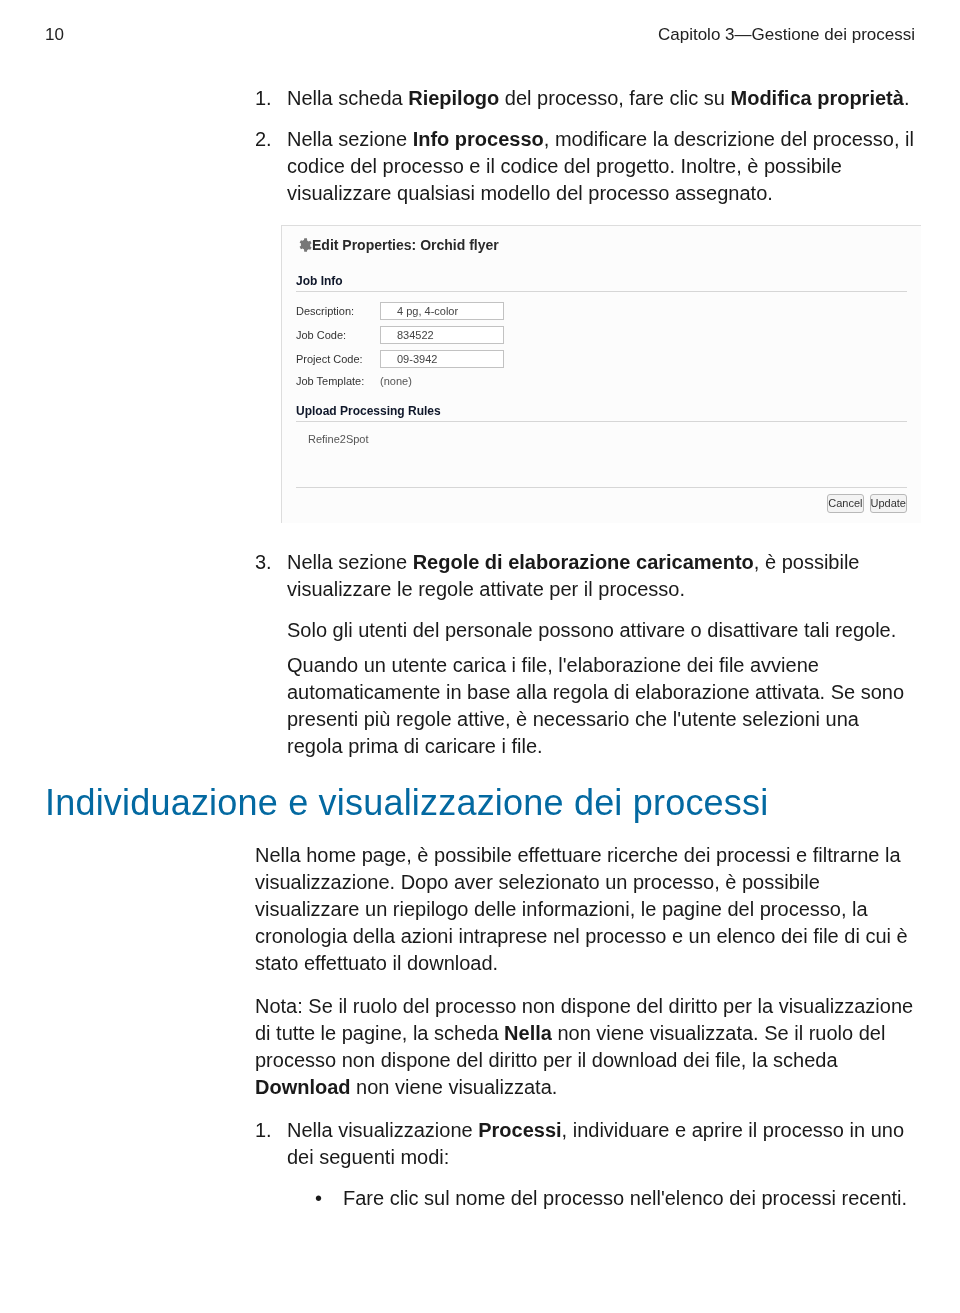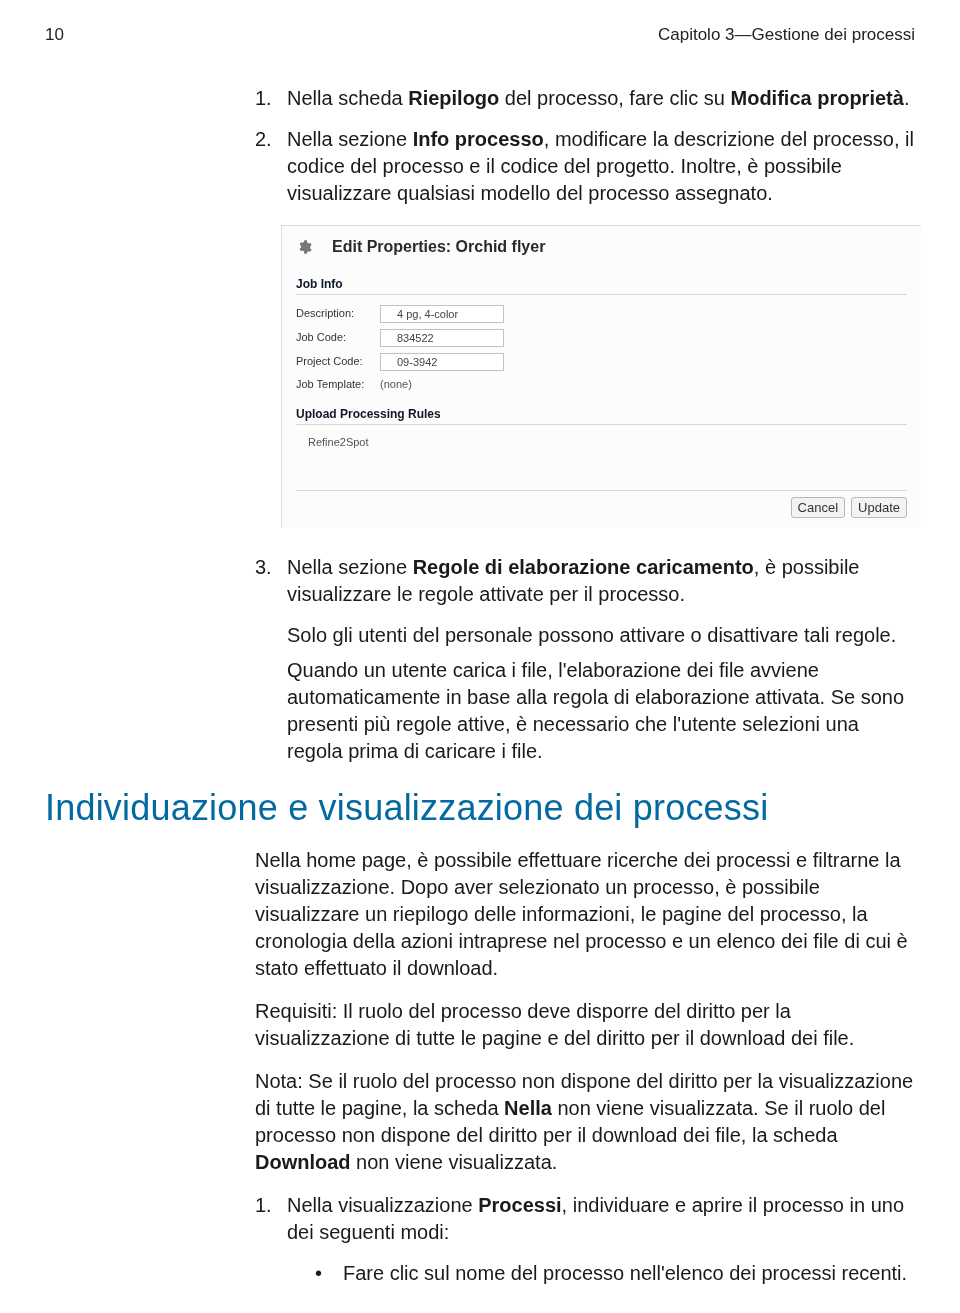--- a/index.html
+++ b/index.html
@@ -56,22 +56,22 @@
     width: 640px;
     padding: 10px 14px 10px 14px;
     box-sizing: border-box;
     font-family: Arial, sans-serif;
     color: #333;
     position: relative;
   }
   .ss-title-row {
     display: flex;
     align-items: center;
-    gap: 20px;
-    font-size: 16px;
+    gap: 0;
+    font-size: 14px;
     font-weight: 700;
     color: #2a2a2a;
     margin-bottom: 18px;
   }
   .ss-title-row .cog {
     width: 16px; height: 16px;
   }
   .ss-section-label {
     font-size: 12px;
     font-weight: 700;
@@ -113,22 +113,22 @@
     margin-bottom: 40px;
   }
   .ss-bottom-bar {
     border-top: 1px solid #d6d6d6;
     padding-top: 6px;
     display: flex;
     justify-content: flex-end;
     gap: 6px;
   }
   .ss-btn {
-    font-size: 13px;
-    padding: 1px 6px;
+    font-size: 11px;
+    padding: 1px 0;
     background: #f3f3f3;
     border: 1px solid #b8b8b8;
     border-radius: 3px;
     color: #333;
   }
   .sub-para {
     font-size: 20px;
     line-height: 1.35;
     margin: 8px 0 8px 32px;
   }
@@ -237,23 +237,20 @@
     </ol>
     <div class="sub-para">Solo gli utenti del personale possono attivare o disattivare tali regole.</div>
     <div class="sub-para">Quando un utente carica i file, l'elaborazione dei file avviene automaticamente in base alla regola di elaborazione attivata. Se sono presenti più regole attive, è necessario che l'utente selezioni una regola prima di caricare i file.</div>
   </div>
 
   <h1 class="section-heading">Individuazione e visualizzazione dei processi</h1>
 
   <div class="indent-block">
     <p>Nella home page, è possibile effettuare ricerche dei processi e filtrarne la visualizzazione. Dopo aver selezionato un processo, è possibile visualizzare un riepilogo delle informazioni, le pagine del processo, la cronologia della azioni intraprese nel processo e un elenco dei file di cui è stato effettuato il download.</p>
 
-    <p>
-      <span class="req-label">Requisiti</span><span>: Il ruolo del processo deve disporre del diritto per la visualizzazione di tutte le pagine e del diritto per il download dei file.</span>
-    </p>
 
     <p class="note">
       <span>Nota:</span><span> Se il ruolo del processo non dispone del diritto per la visualizzazione di tutte le pagine, la scheda </span><span class="bold">Nella</span><span> non viene visualizzata. Se il ruolo del processo non dispone del diritto per il download dei file, la scheda </span><span class="bold">Download</span><span> non viene visualizzata.</span>
     </p>
 
     <ol class="main-list">
       <li>
         <span class="num">1.</span>
         <span>Nella visualizzazione </span><span class="bold">Processi</span><span>, individuare e aprire il processo in uno dei seguenti modi:</span>
       </li>

